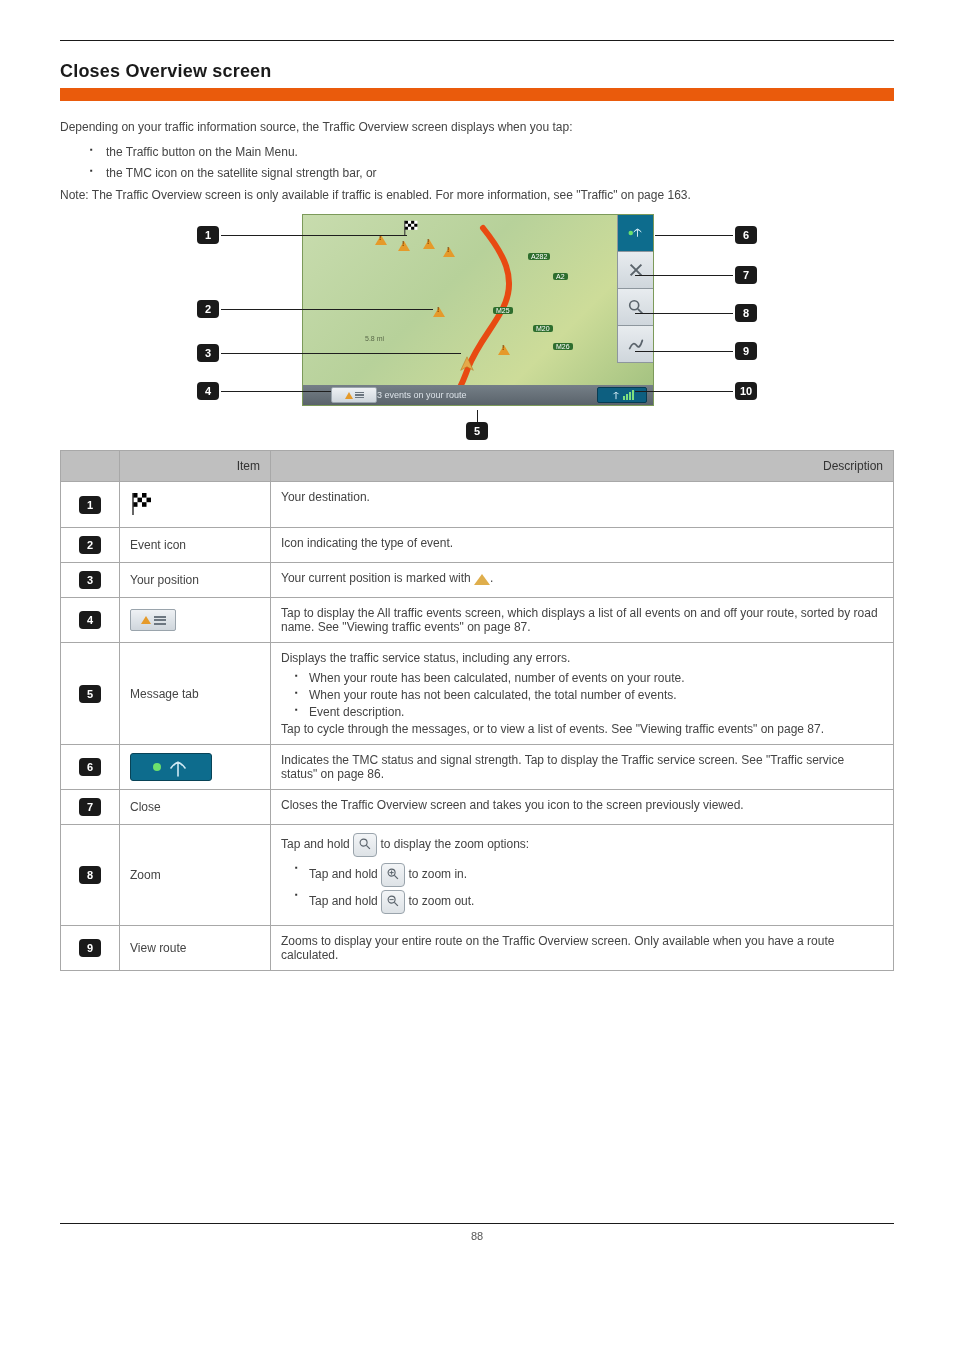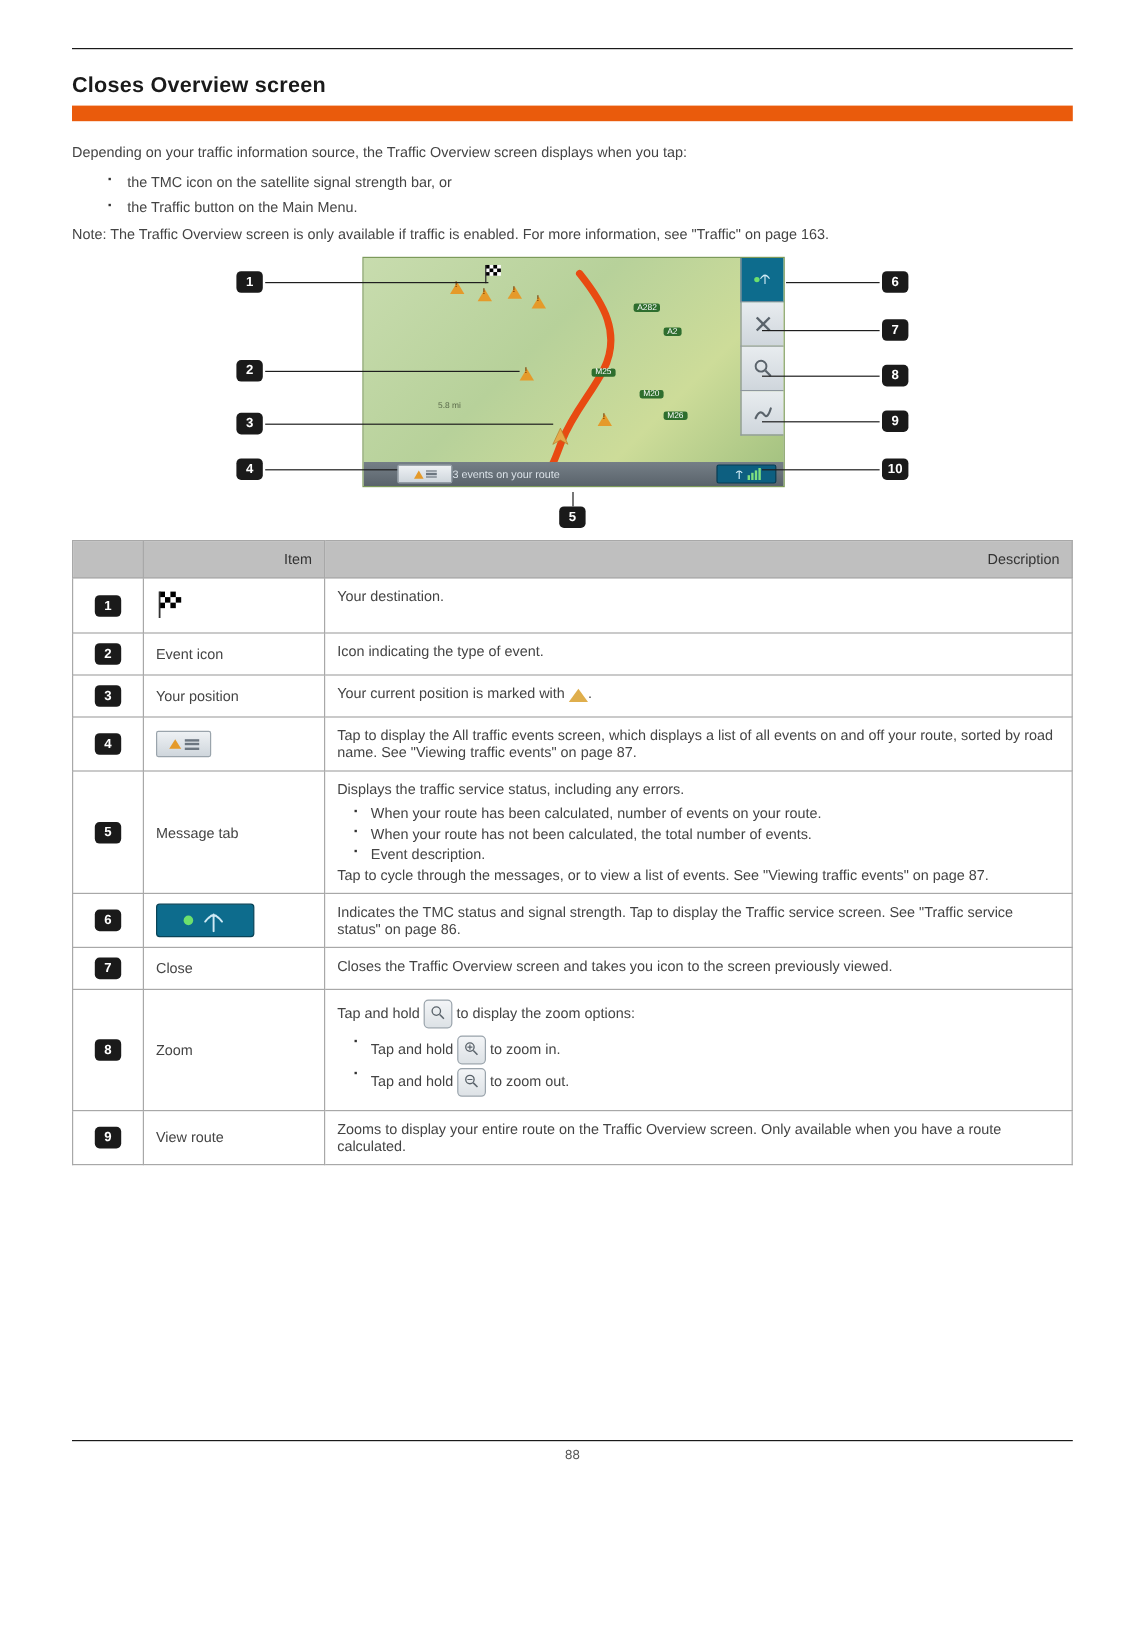--- a/index.html
+++ b/index.html
@@ -101,35 +101,35 @@
   .icon-evlist .mini .mt{width:0;height:0;border-left:5px solid transparent;border-right:5px solid transparent;border-bottom:8px solid #e59a2a;}
   .icon-evlist .mini .ml{display:flex;flex-direction:column;gap:1.5px;}
   .icon-evlist .mini .ml span{display:block;width:12px;height:2px;background:#6c7680;}
   .icon-tmc{display:inline-block;width:80px;height:26px;background:#0d6c8d;border:1px solid #084357;border-radius:3px;vertical-align:middle;}
   .icon-tmc .inner{display:flex;align-items:center;justify-content:center;gap:6px;height:100%;}
   .icon-tmc .dot{width:8px;height:8px;border-radius:50%;background:#6de06d;}
   .icon-zoom{display:inline-block;width:22px;height:22px;border:1px solid #9aa4ac;border-radius:4px;background:linear-gradient(#f3f5f7,#dde2e6);vertical-align:middle;text-align:center;}
   .icon-zoom svg{width:14px;height:14px;margin-top:3px;}
   .arrow-up{display:inline-block;width:0;height:0;border-left:8px solid transparent;border-right:8px solid transparent;border-bottom:11px solid #dfae4c;vertical-align:middle;}
 
-  .footer{position:absolute;left:60px;right:60px;bottom:41px;border-top:1px solid #1a1a1a;padding-top:6px;font-size:11px;color:#555;}
+  .footer{position:absolute;left:60px;right:60px;bottom:18px;border-top:1px solid #1a1a1a;padding-top:6px;font-size:11px;color:#555;}
   .footer .pn{text-align:center;}
 </style>
 </head>
 <body>
 
 <div class="page">
   <div class="top-rule"></div>
   <h2 class="title">Closes Overview screen</h2>
   <div class="orange-bar"></div>
 
   <p>Depending on your traffic information source, the Traffic Overview screen displays when you tap:</p>
   <ul class="intro-list">
+    <li>the Traffic button on the Main Menu.</li>
     <li>the TMC icon on the satellite signal strength bar, or</li>
-    <li>the Traffic button on the Main Menu.</li>
   </ul>
   <p><span>Note: </span><span>The Traffic Overview screen is only available if traffic is enabled. For more information, see "Traffic" on page 163.</span></p>
 
   <div class="diagram-wrap">
     <div class="map">
 
       <div class="route">
         <svg viewBox="0 0 90 175">
             <path d="M40 5 C 60 30, 75 55, 60 85 C 50 105, 35 120, 25 145 C 20 158, 18 165, 12 172" stroke="#e84a12" stroke-width="6" fill="none" stroke-linecap="round"></path>
           </svg>

